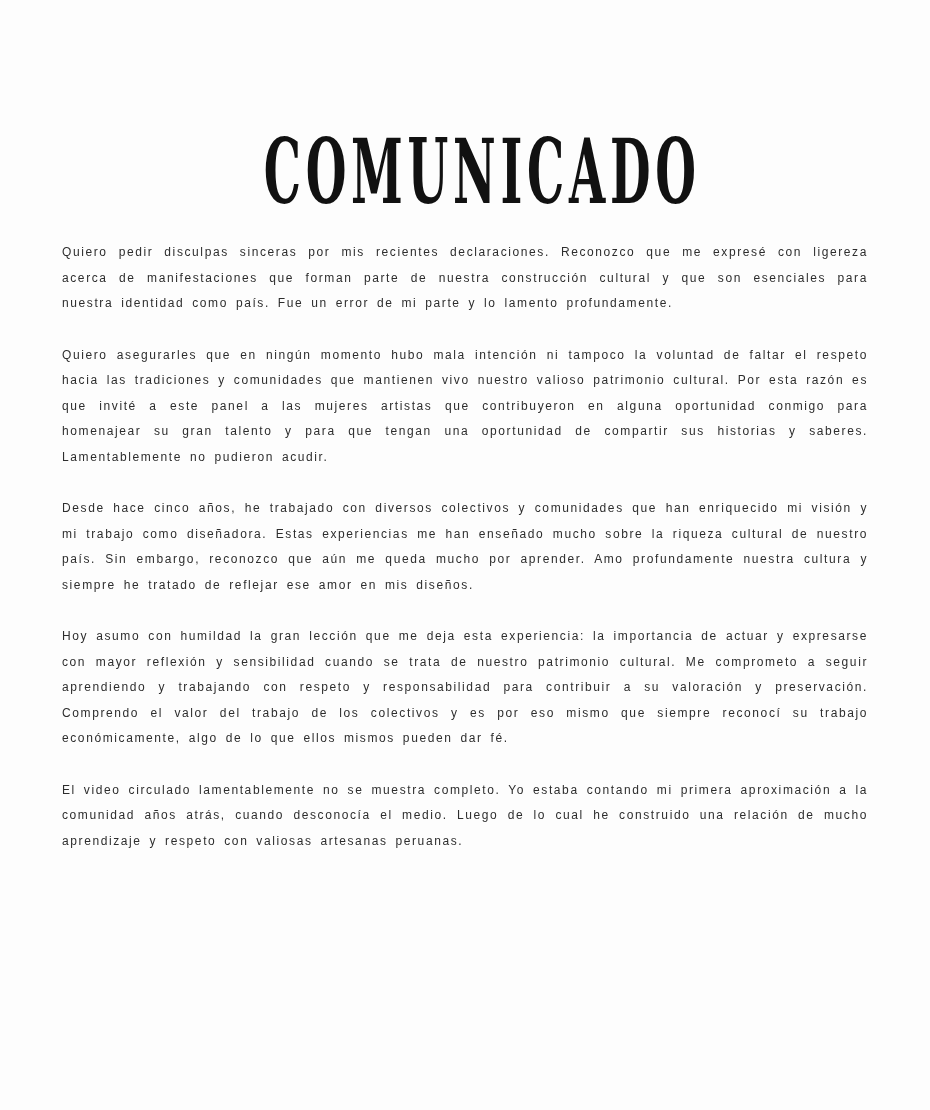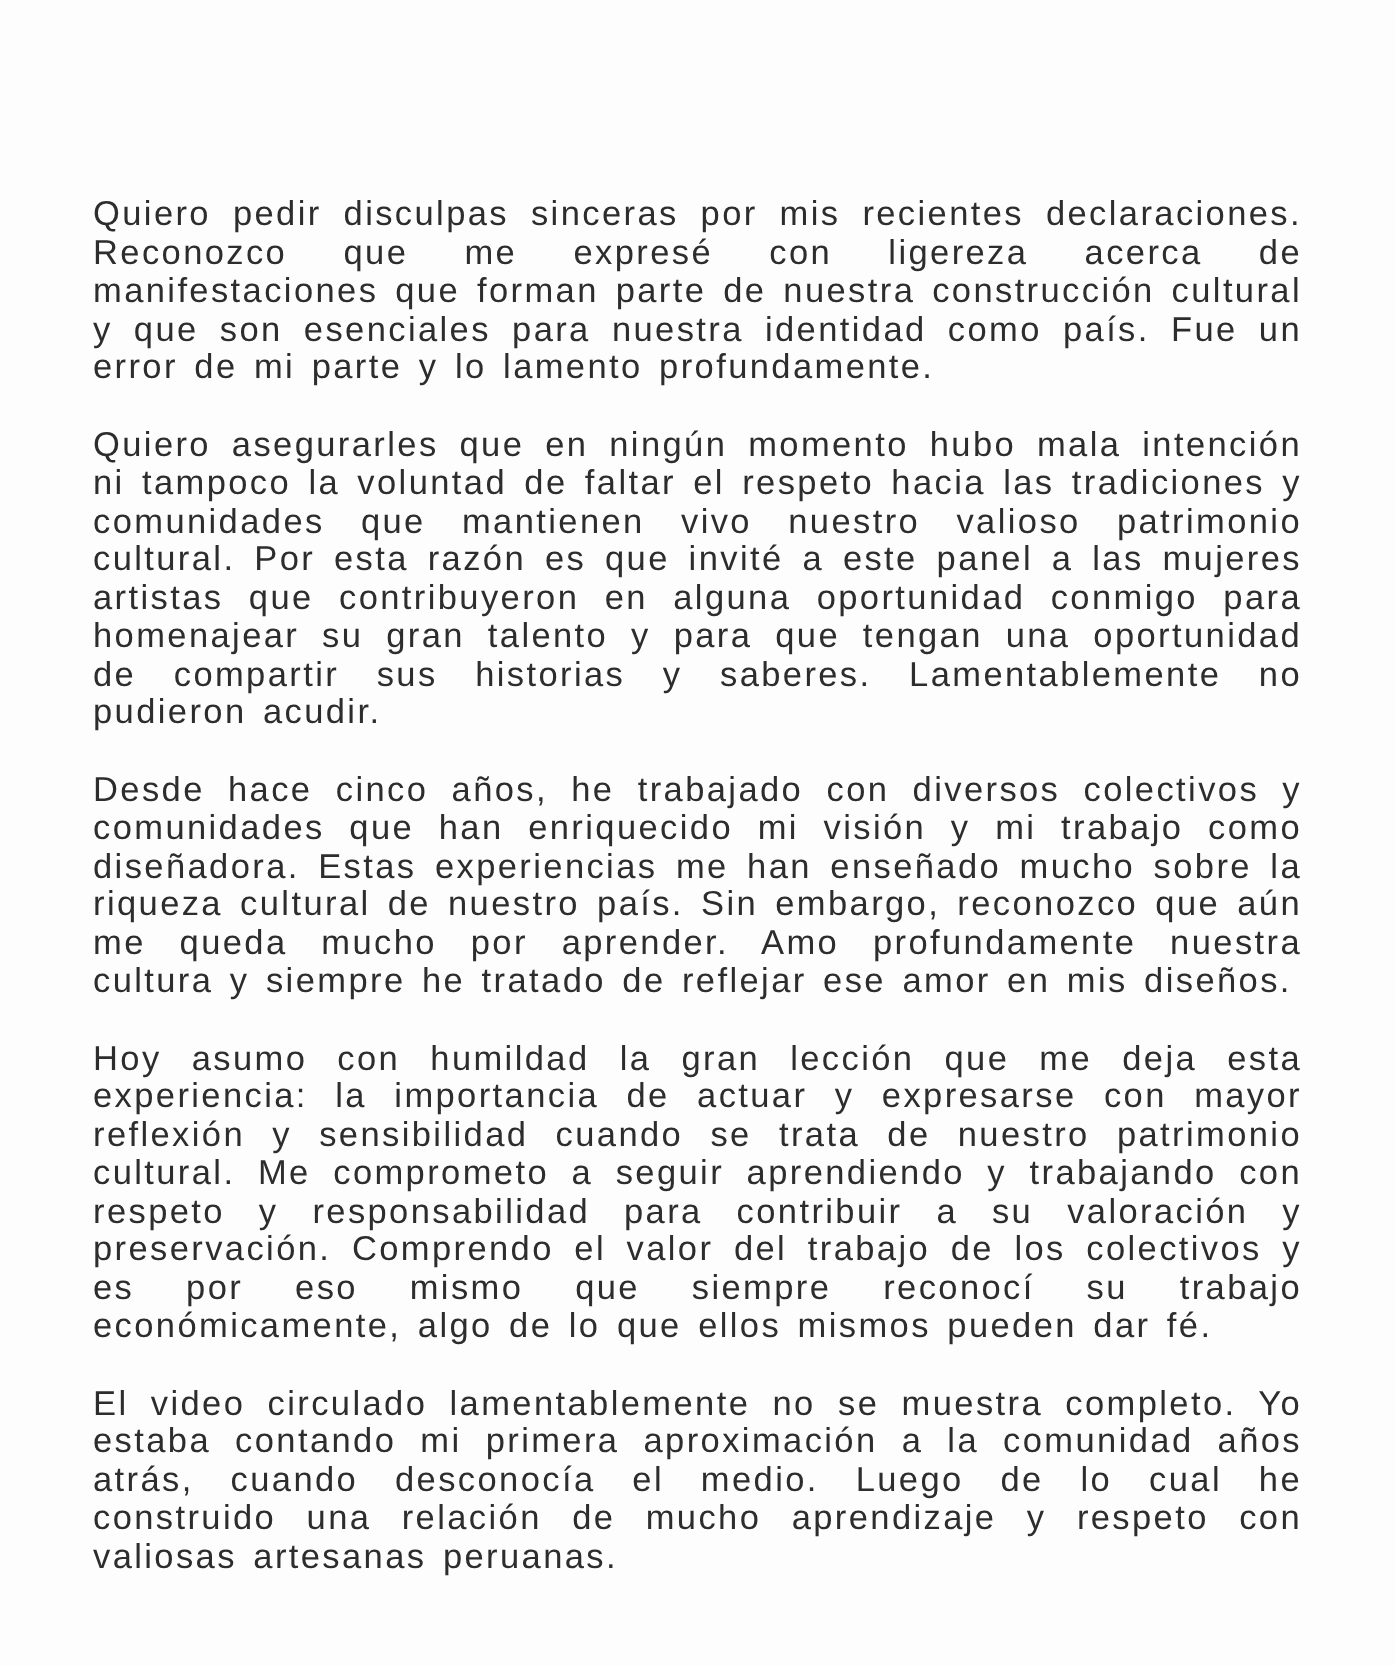--- a/index.html
+++ b/index.html
@@ -34,34 +34,37 @@
     font-size: 90px;
     line-height: 82px;
     letter-spacing: 9px;
     color: #111111;
     transform: scaleX(0.52);
     transform-origin: 50% 50%;
     white-space: nowrap;
   }
   .para {
     margin: 0 0 26px 0;
-    font-size: 23px;
+    font-size: 12px;
     line-height: 25.5px;
     letter-spacing: 1.6px;
     word-spacing: 3px;
     text-align: justify;
     color: #2d2d2d;
   }
 </style>
 </head>
 <body>
 
 <div class="page">
   <div class="content">
 
+    <div class="title-wrap">
+      <h1 class="title">COMUNICADO</h1>
+    </div>
 
     <p class="para">Quiero pedir disculpas sinceras por mis recientes declaraciones. Reconozco que me expresé con ligereza acerca de manifestaciones que forman parte de nuestra construcción cultural y que son esenciales para nuestra identidad como país. Fue un error de mi parte y lo lamento profundamente.</p>
 
     <p class="para">Quiero asegurarles que en ningún momento hubo mala intención ni tampoco la voluntad de faltar el respeto hacia las tradiciones y comunidades que mantienen vivo nuestro valioso patrimonio cultural. Por esta razón es que invité a este panel a las mujeres artistas que contribuyeron en alguna oportunidad conmigo para homenajear su gran talento y para que tengan una oportunidad de compartir sus historias y saberes. Lamentablemente no pudieron acudir.</p>
 
     <p class="para">Desde hace cinco años, he trabajado con diversos colectivos y comunidades que han enriquecido mi visión y mi trabajo como diseñadora. Estas experiencias me han enseñado mucho sobre la riqueza cultural de nuestro país. Sin embargo, reconozco que aún me queda mucho por aprender. Amo profundamente nuestra cultura y siempre he tratado de reflejar ese amor en mis diseños.</p>
 
     <p class="para">Hoy asumo con humildad la gran lección que me deja esta experiencia: la importancia de actuar y expresarse con mayor reflexión y sensibilidad cuando se trata de nuestro patrimonio cultural. Me comprometo a seguir aprendiendo y trabajando con respeto y responsabilidad para contribuir a su valoración y preservación. Comprendo el valor del trabajo de los colectivos y es por eso mismo que siempre reconocí su trabajo económicamente, algo de lo que ellos mismos pueden dar fé.</p>
 
     <p class="para">El video circulado lamentablemente no se muestra completo. Yo estaba contando mi primera aproximación a la comunidad años atrás, cuando desconocía el medio. Luego de lo cual he construido una relación de mucho aprendizaje y respeto con valiosas artesanas peruanas.</p>

